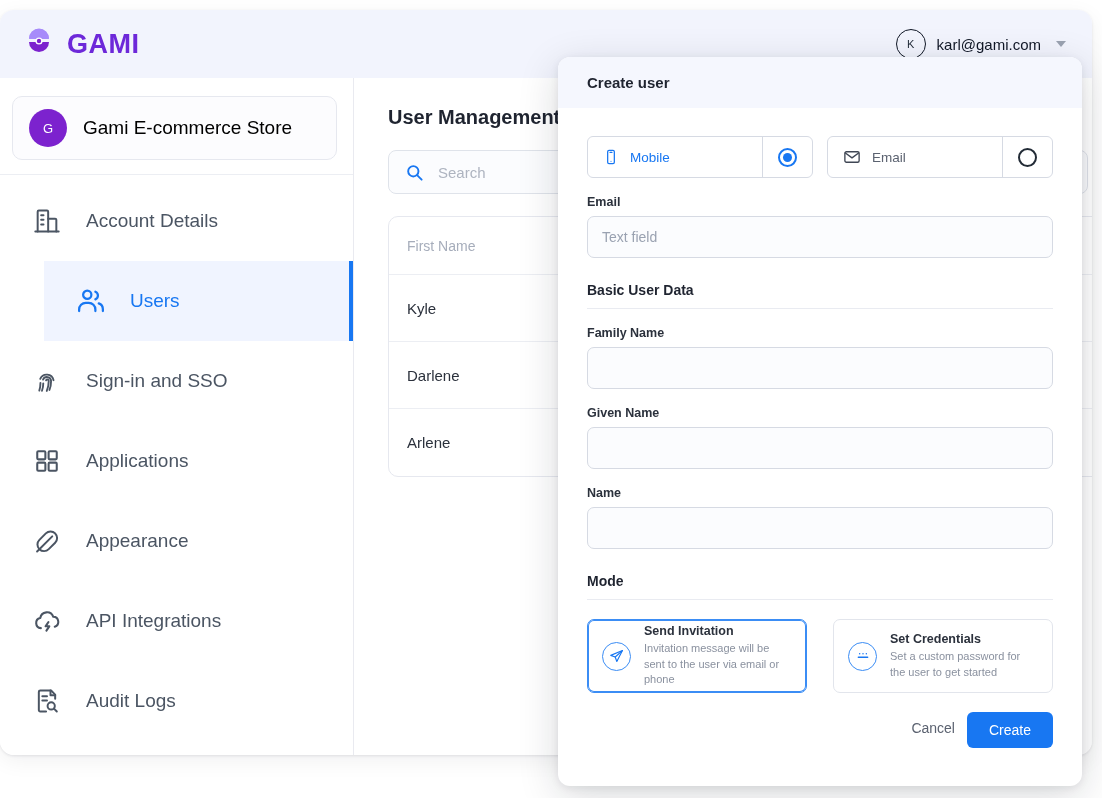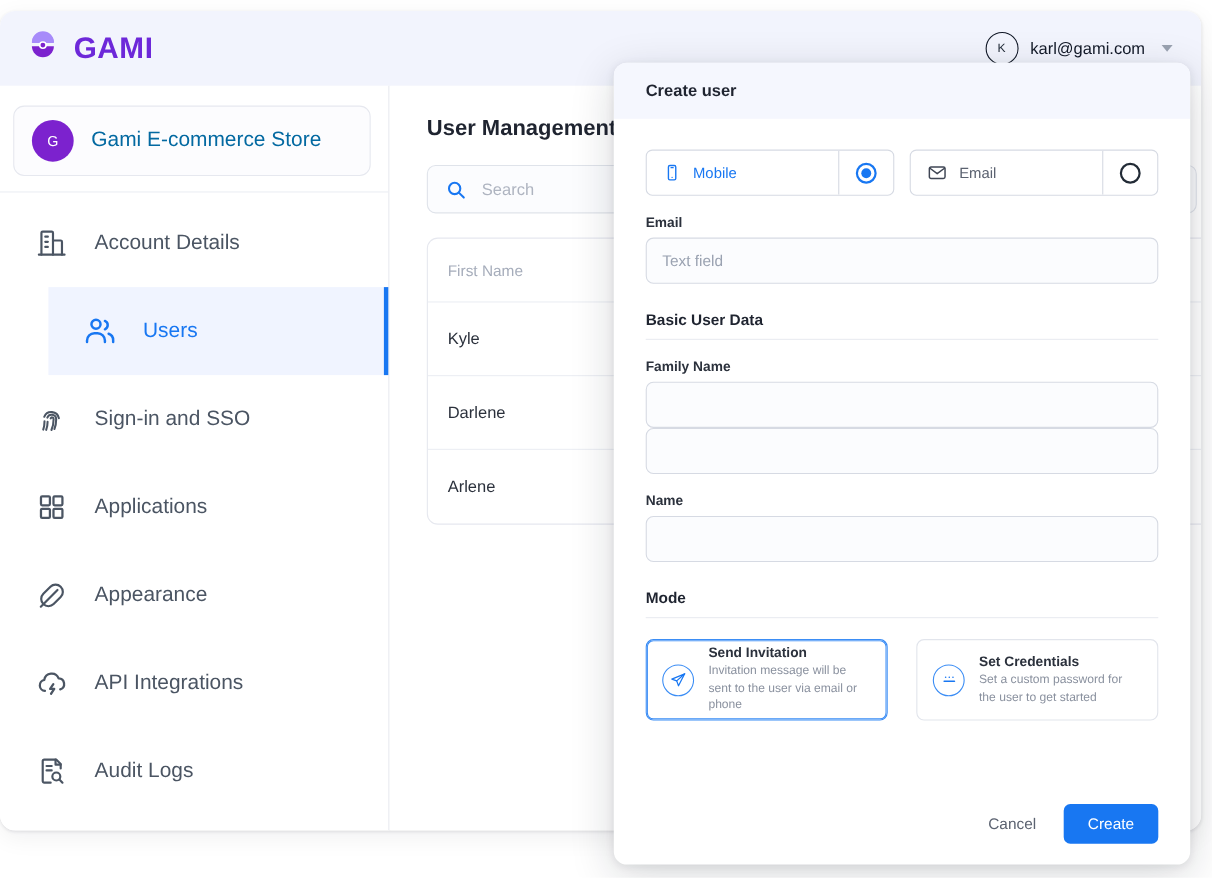--- a/index.html
+++ b/index.html
@@ -52,21 +52,21 @@
   .org-card {
     margin: 18px 16px 0 12px;
     height: 64px; border: 1px solid #e6e8ef; border-radius: 10px;
     background: #fcfcfe;
     display: flex; align-items: center; gap: 16px; padding: 0 16px;
   }
   .org-avatar {
     width: 38px; height: 38px; border-radius: 50%; background: #7c22ce;
     color: #fff; font-size: 13px; display: flex; align-items: center; justify-content: center;
   }
-  .org-name { font-size: 19px; color: #0369a1; }
+  .org-name { font-size: 19px; color: #000000; }
 
   .nav { margin-top: 14px; border-top: 1px solid #eceef3; padding-top: 6px; }
   .nav-item {
     position: relative; height: 80px; display: flex; align-items: center;
     gap: 22px; padding-left: 30px; cursor: pointer;
   }
   .nav-item .nav-icon { width: 34px; height: 34px; display:flex; align-items:center; justify-content:center; color:#4b5563; flex: none; }
   .nav-item .nav-label { font-size: 19px; color: #4b5563; }
   .nav-item.active { background: #f0f4ff; margin-left: 44px; }
   .nav-item.active .nav-label { color: #1877f2; }
@@ -155,22 +155,22 @@
   }
   .mode-card.selected { border-color: #3b8df5; box-shadow: 0 0 0 1px #3b8df5 inset; }
   .mode-icon {
     width: 29px; height: 29px; border-radius: 50%; border: 1.4px solid #3b8df5;
     display: flex; align-items: center; justify-content: center; flex: none; color:#1877f2;
   }
   .mode-title { font-size: 12.5px; font-weight: 700; color: #2b313c; }
   .mode-desc { font-size: 11px; color: #8a919f; line-height: 1.42; margin-top: 3px; }
 
   .modal-footer {
-    flex: none; height: 74px; display: flex; align-items: center;
-    justify-content: flex-end; gap: 19px; padding: 0 29px; margin-left: 44px;
+    flex: none; height: 74px; display: flex; align-items: flex-start;
+    justify-content: flex-end; gap: 6px; padding: 0 29px; margin-left: 44px;
   }
   .btn-cancel {
     background: transparent; border: none; font-size: 14px; color: #5b6270;
     cursor: pointer; font-family: inherit; padding: 8px 6px;
   }
   .btn-create {
     background: #1877f2; border: none; color: #fff; font-size: 14px;
     padding: 10px 22px; border-radius: 6px; cursor: pointer; font-family: inherit;
   }
   svg { display: block; }
@@ -377,20 +377,21 @@
       </div>
 
       <div class="section-title">Basic User Data</div>
       <div class="section-rule"></div>
 
       <div class="field-label">Family Name</div>
       <div class="text-input">
         <span></span>
       </div>
 
+      <div class="field-label">Given Name</div>
       <div class="text-input">
         <span></span>
       </div>
 
       <div class="field-label">Name</div>
       <div class="text-input">
         <span></span>
       </div>
 
       <div class="section-title">Mode</div>

